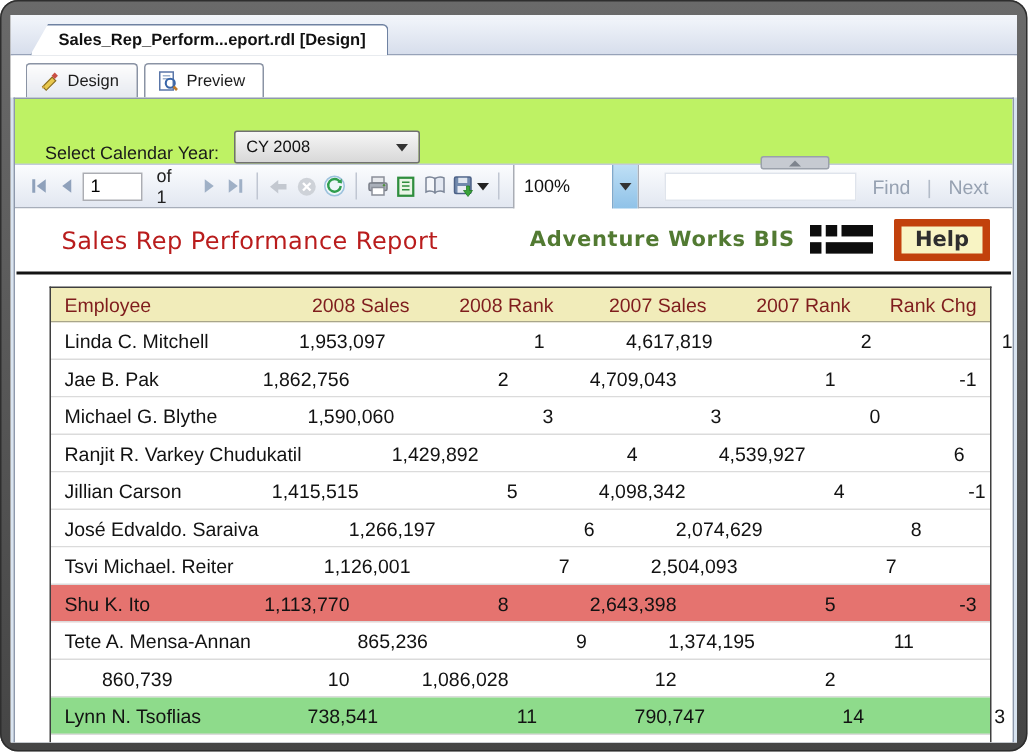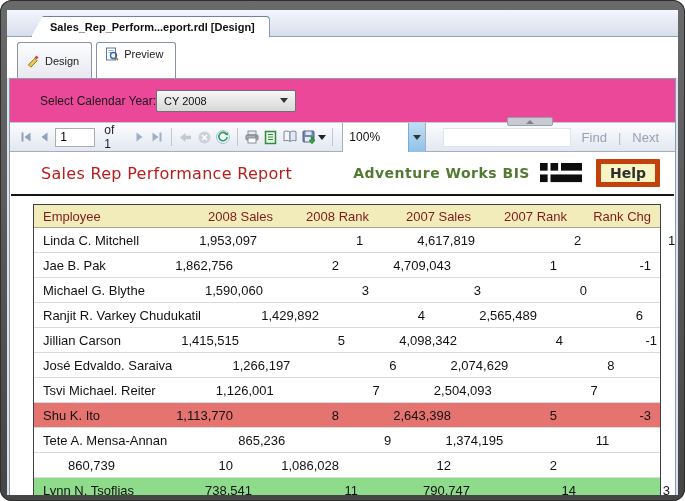--- a/index.html
+++ b/index.html
@@ -4,40 +4,40 @@
 <style>
   * { margin:0; padding:0; box-sizing:border-box; }
   html,body { width:685px; height:501px; background:#fff; font-family:"Liberation Sans",sans-serif; }
   .frame { position:absolute; inset:0; width:685px; height:501px; border-radius:12px;
            background:linear-gradient(#6a6a6a,#454545); box-shadow:inset 0 0 0 1px #2e2e2e; overflow:hidden; }
   .window { position:absolute; top:10px; left:7px; right:7px; bottom:6px; background:#fff;
             box-shadow:inset 0 0 0 2px #d9e4f0; display:flex; flex-direction:column; overflow:hidden; }
 
   
   .doc-strip { height:27px; background:linear-gradient(#f3f6fb,#d7deec); border-bottom:1px solid #97a2b8;
-               display:flex; align-items:flex-end; padding-left:24px; flex:0 0 auto; }
+               display:flex; align-items:flex-end; padding-left:13px; flex:0 0 auto; }
   .doc-tab { background:#fff; border:1px solid #6f82a2; border-bottom:none; border-radius:4px 4px 0 0;
              padding:4px 14px 4px 18px; font-size:11px; font-weight:bold; color:#111;
              clip-path:polygon(12px 0,100% 0,100% 100%,0 100%); position:relative; top:1px; }
 
   
   .view-tabs { background:#fff; padding:5px 0 0 10px; display:flex; gap:4px; flex:0 0 auto;text-align:center; }
   .vtab { display:flex; align-items:center; gap:5px; font-size:11px; color:#1c1c1c;
           border:1px solid #8a93a4; border-bottom:none; border-radius:3px 3px 0 0;
           padding:4px 12px 4px 8px; background:linear-gradient(#fdfdfd,#e6e9f0); }
-  .vtab.active { background:#fff; padding-bottom:17px; }
+  .vtab.active { background:#fff; padding-bottom:4px; }
   .vtab svg { display:block; }
 
   .pane { flex:1; border:1px solid #8e99ac; border-bottom:none; margin:0 2px; display:flex; flex-direction:column; overflow:hidden; position:relative; }
 
   
-  .param-bar { height:44px; background:#ec4899; border-bottom:1px solid #c3cbda; display:flex; align-items:center;
-               padding-left:30px; position:relative; flex:0 0 auto; }
+  .param-bar { height:44px; background:#bef264; border-bottom:1px solid #c3cbda; display:flex; align-items:flex-end;
+               padding-left:20px; position:relative; flex:0 0 auto; }
   .param-label { font-size:12px; color:#1a1a1a; }
-  .combo { width:140px; height:22px; border:1px solid #707070; border-radius:2px;
+  .combo { margin-left:10px; width:124px; height:22px; border:1px solid #707070; border-radius:2px;
            background:linear-gradient(#f6f6f6,#d8d8d8); display:flex; align-items:center; padding:0 7px; font-size:11px; color:#111; }
   .combo .grow { flex:1; }
   .caret-down { width:0; height:0; border-left:4px solid transparent; border-right:4px solid transparent; border-top:5px solid #333; }
   .splitter { position:absolute; bottom:-4px; left:497px; width:46px; height:9px; background:#c6cad1;
               border:1px solid #9aa0aa; border-radius:2px; display:flex; align-items:center; justify-content:center; z-index:5; }
   .tri-up { width:0; height:0; border-left:4px solid transparent; border-right:4px solid transparent; border-bottom:4px solid #7e848e; }
 
   
   .toolbar { height:29px; background:linear-gradient(#fbfcfe,#e2e7f1); border-bottom:1px solid #a7aeba;
              display:flex; align-items:center; padding:0 8px; gap:3px; flex:0 0 auto; }
@@ -254,21 +254,21 @@
                 <div class="cell">Michael G. Blythe</div>
                 <div class="cell num">1,590,060</div>
                 <div class="cell num">3</div>
                 <div class="cell num">3</div>
                 <div class="cell num">0</div>
               </div>
               <div class="trow">
                 <div class="cell">Ranjit R. Varkey Chudukatil</div>
                 <div class="cell num">1,429,892</div>
                 <div class="cell num">4</div>
-                <div class="cell num">2,565,489</div>
+                <div class="cell num">4,539,927</div>
                 <div class="cell num">6</div>
                 <div class="cell num">2</div>
               </div>
               <div class="trow">
                 <div class="cell">Jillian Carson</div>
                 <div class="cell num">1,415,515</div>
                 <div class="cell num">5</div>
                 <div class="cell num">4,098,342</div>
                 <div class="cell num">4</div>
                 <div class="cell num">-1</div>

